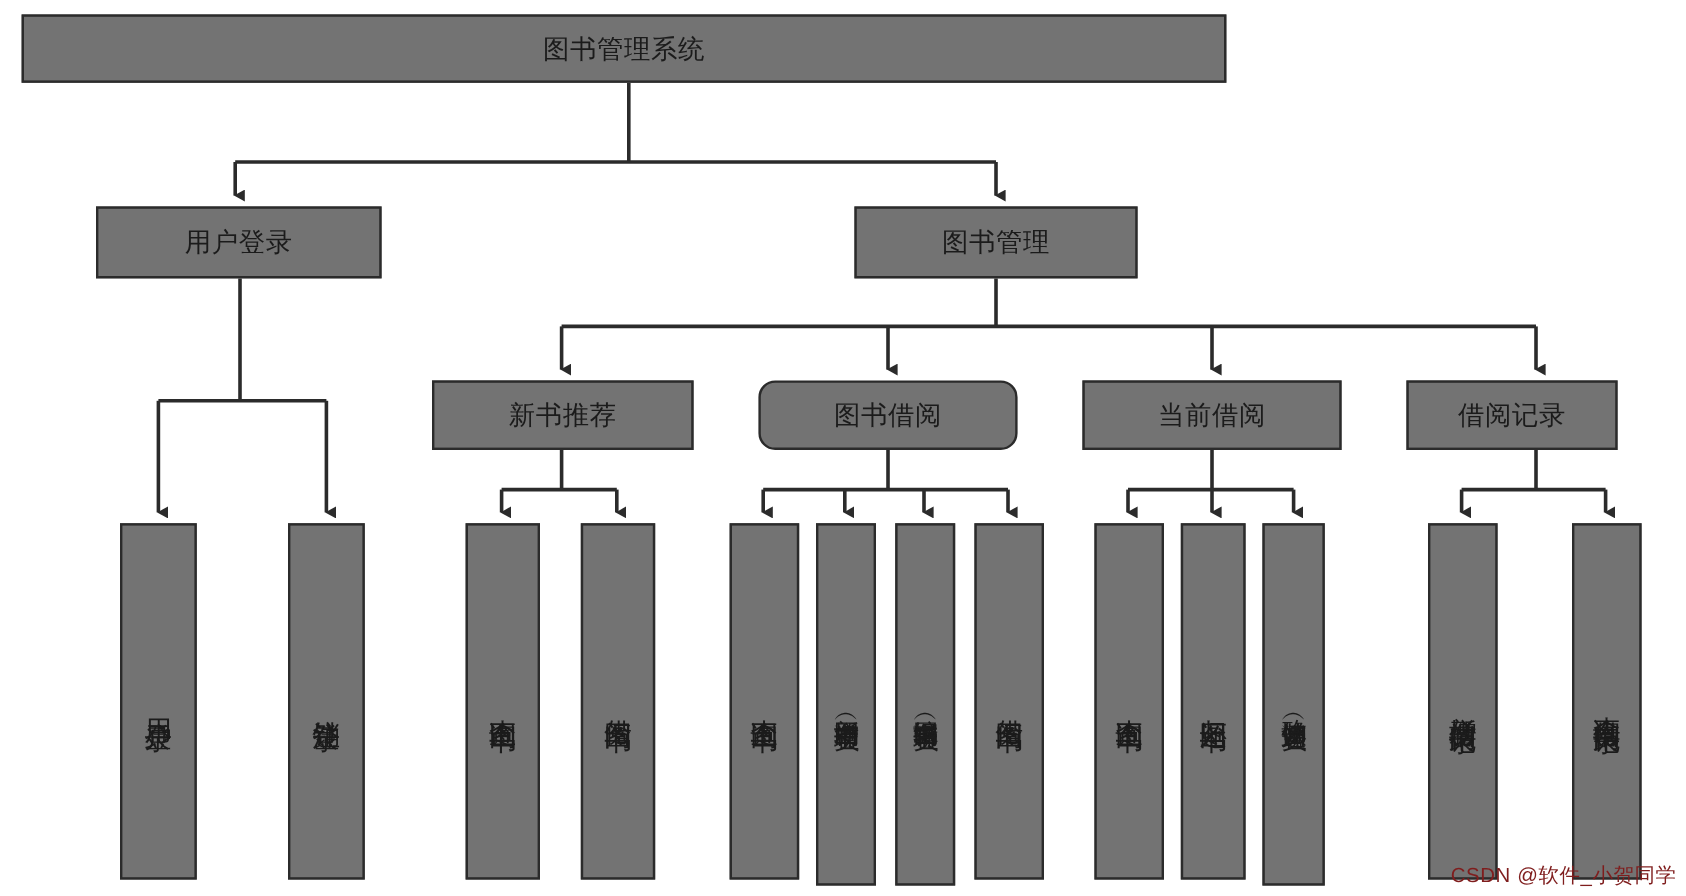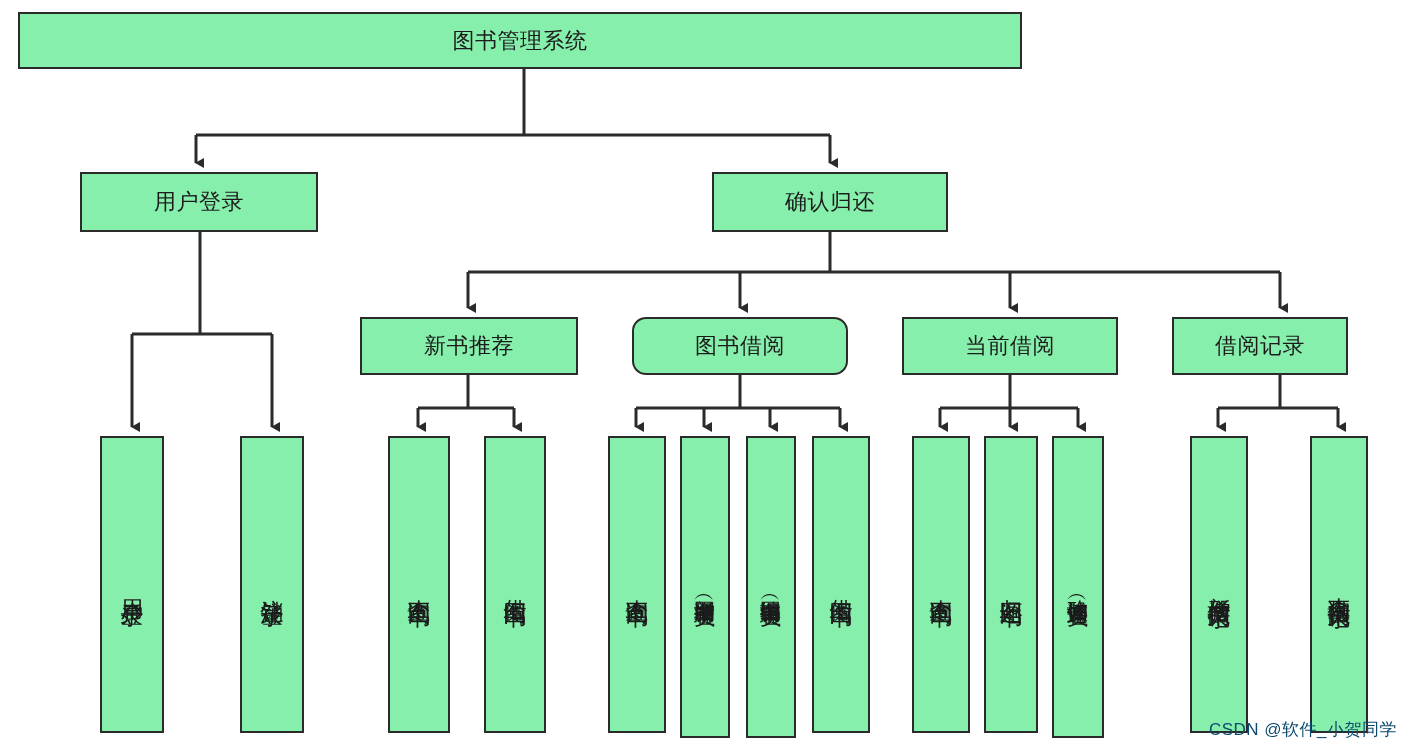--- a/index.html
+++ b/index.html
@@ -25,21 +25,21 @@
     left: 0;
     top: 0;
     width: 1405px;
     height: 747px;
     pointer-events: none;
   }
   .node {
     position: absolute;
     box-sizing: border-box;
     border: 2px solid #2b2b2b;
-    background: #86efac;
+    background: #737373;
     display: flex;
     align-items: center;
     justify-content: center;
     overflow: hidden;
   }
   .node .label {
     color: #1b1b1b;
     text-align: center;
     line-height: 1.18;
     white-space: pre;
@@ -61,21 +61,21 @@
   }
   .node.vert.narrow .label {
     font-size: 21px;
     letter-spacing: 1px;
   }
   .watermark {
     position: absolute;
     right: 8px;
     bottom: 6px;
     font-size: 17px;
-    color: #0c4a6e;
+    color: #7f1d1d;
     letter-spacing: 0.5px;
     white-space: nowrap;
     font-family: "Liberation Sans", "DejaVu Sans", sans-serif;
   }
 </style>
 </head>
 <body>
 
 <div id="diagram-root">
 
@@ -123,21 +123,21 @@
   </svg>
 
   <div id="nodes-layer">
       <div class="node horiz" style="left: 18px; top: 12px; width: 1004px; height: 57px;">
         <span class="label">图书管理系统</span>
       </div>
       <div class="node horiz" style="left: 80px; top: 172px; width: 238px; height: 60px;">
         <span class="label">用户登录</span>
       </div>
       <div class="node horiz" style="left: 712px; top: 172px; width: 236px; height: 60px;">
-        <span class="label">确认归还</span>
+        <span class="label">图书管理</span>
       </div>
       <div class="node horiz" style="left: 360px; top: 317px; width: 218px; height: 58px;">
         <span class="label">新书推荐</span>
       </div>
       <div class="node horiz" style="left: 632px; top: 317px; width: 216px; height: 58px; border-radius: 14px;">
         <span class="label">图书借阅</span>
       </div>
       <div class="node horiz" style="left: 902px; top: 317px; width: 216px; height: 58px;">
         <span class="label">当前借阅</span>
       </div>

